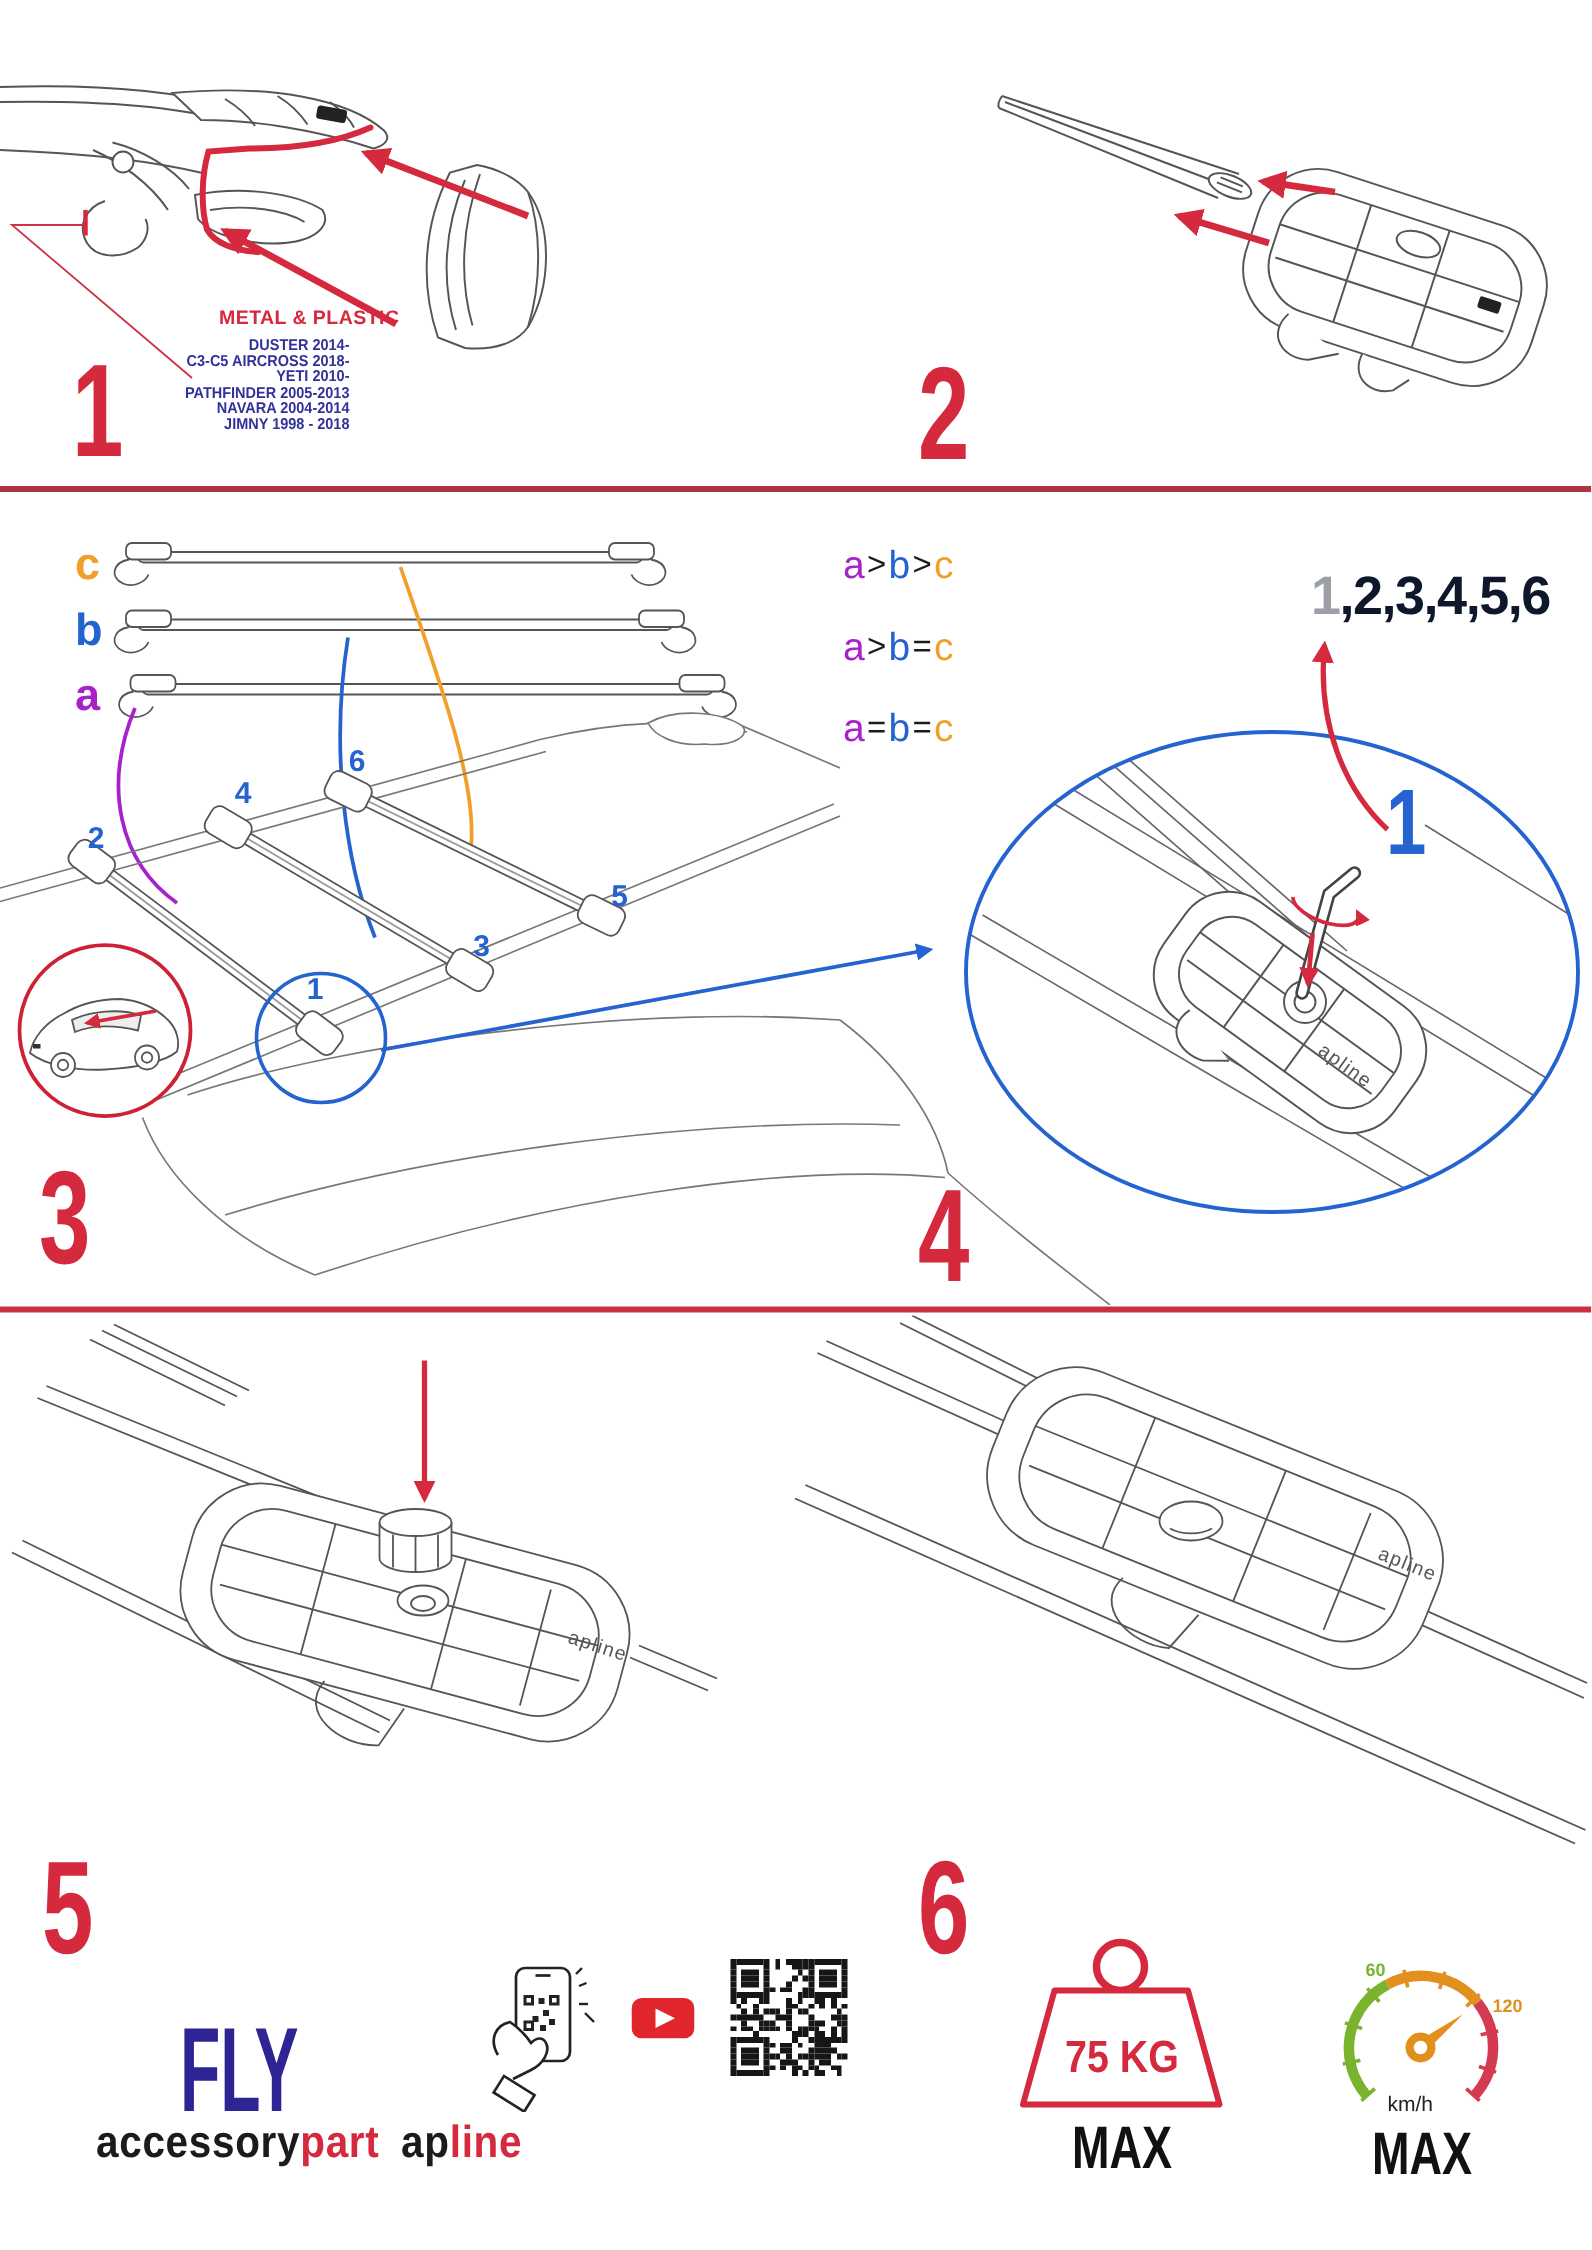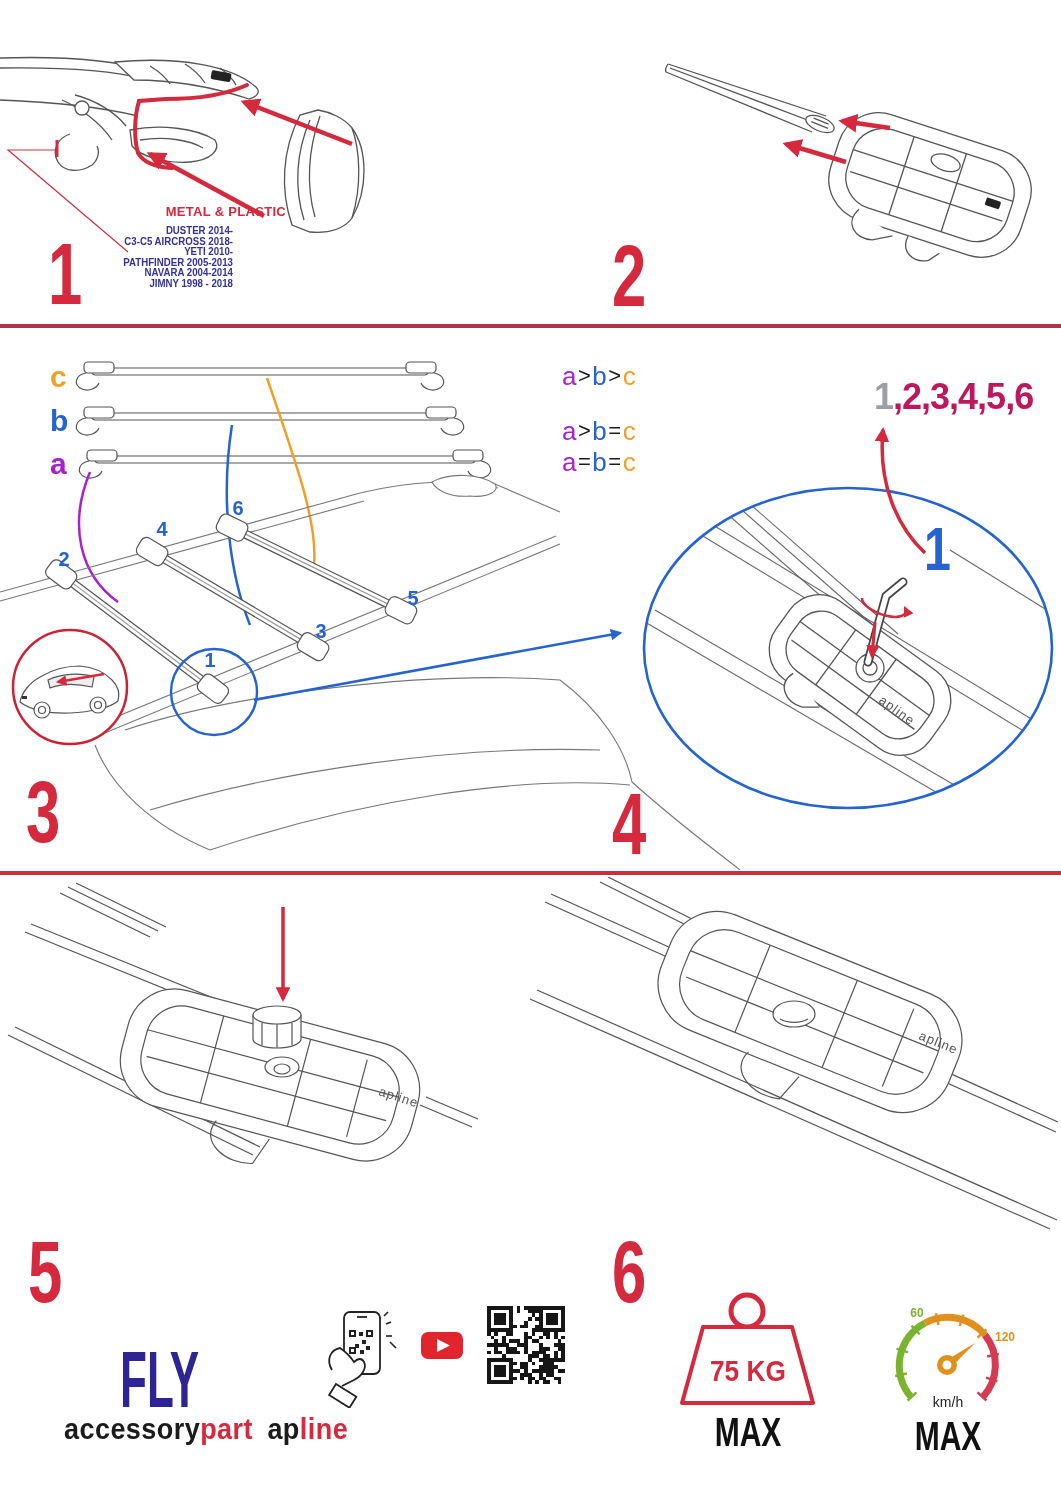--- a/index.html
+++ b/index.html
@@ -3,41 +3,41 @@
 <meta charset="utf-8">
 <style>
   html,body{margin:0;padding:0;background:#fff}
   .page{position:relative;width:1061px;height:1500px;background:#fff;overflow:hidden;
         font-family:"Liberation Sans",sans-serif;color:#222}
   .abs{position:absolute}
   svg{display:block}
   .stepnum{position:absolute;font-weight:bold;font-size:88px;line-height:1;color:#d5293d;
            transform:scaleX(.7);transform-origin:0 0;letter-spacing:-3px}
   .divider{position:absolute;left:0;width:1061px;height:4px}
-  .mat-head{position:absolute;left:146px;top:204px;width:140px;text-align:right;
+  .mat-head{position:absolute;left:146px;top:204px;width:140px;text-align:left;
             font-weight:bold;font-size:13px;color:#d5293d;letter-spacing:.3px}
   .mat-list{position:absolute;left:83px;top:225px;width:150px;text-align:right;
             font-weight:bold;font-size:10.5px;line-height:10.6px;color:#31319b;
             transform:scaleX(.92);transform-origin:100% 0}
   .blab{position:absolute;font-weight:bold;font-size:30px;line-height:1}
   .cmp{position:absolute;left:562px;font-weight:normal;font-size:26px;line-height:1;letter-spacing:.5px}
   .cmp .o{color:#1b1b1b;font-size:22px;vertical-align:2px;padding:0 1px}
   .pos{position:absolute;font-weight:bold;font-size:20px;line-height:1;color:#2563d0;transform:translate(-50%,0)}
   .seq{position:absolute;left:874px;top:379px;font-weight:bold;font-size:36px;line-height:1;letter-spacing:-1px}
   .big1{position:absolute;left:924px;top:518px;font-weight:bold;font-size:62px;line-height:1;
         color:#2563d0;transform:scaleX(.78);transform-origin:0 0}
   .fly{position:absolute;left:120px;top:1340px;font-weight:bold;font-size:80px;line-height:1;
        color:#2e2494;transform:scaleX(.55);transform-origin:0 0;letter-spacing:0}
   .wordmark{position:absolute;left:64px;top:1414px;font-weight:bold;font-size:30px;line-height:1;
             transform:scaleX(.9);transform-origin:0 0;letter-spacing:.5px}
   .wm-b{color:#1b1b1b}.wm-r{color:#d5293d}
   .wm-gap{margin-left:16px}
   .maxtxt{position:absolute;width:100px;text-align:center;font-weight:bold;font-size:40px;line-height:1;
           color:#111;transform:scaleX(.75)}
-  .kmh{position:absolute;left:925px;top:1394px;width:46px;text-align:center;font-size:14px;color:#222}
+  .kmh{position:absolute;left:925px;top:1394px;width:46px;text-align:left;font-size:14px;color:#222}
   [data-name="qr-code"]{position:absolute;left:487px;top:1306px;width:78px;height:78px;
         display:grid;grid-template-columns:repeat(21,1fr);grid-template-rows:repeat(21,1fr);background:#fff}
   [data-name="qr-code"] i{display:block}
   [data-name="qr-code"] i.on{background:#161616}
 </style>
 </head>
 <body>
 
 <div class="page" data-name="instruction-sheet">
 
@@ -255,33 +255,33 @@
   <div class="blab" style="left:50px;top:362px;color:#f0a028" data-name="bar-label-c">c</div>
   <div class="blab" style="left:50px;top:406px;color:#2563d0" data-name="bar-label-b">b</div>
   <div class="blab" style="left:50px;top:449px;color:#a822cc" data-name="bar-label-a">a</div>
 
   <div class="cmp" style="top:363px" data-name="length-rule-1">
     <span style="color:#a822cc" data-name="rule-term">a</span><span class="o" data-name="rule-op">&gt;</span><span style="color:#2563d0" data-name="rule-term">b</span><span class="o" data-name="rule-op">&gt;</span><span style="color:#f0a028" data-name="rule-term">c</span>
   </div>
   <div class="cmp" style="top:418px" data-name="length-rule-2">
     <span style="color:#a822cc" data-name="rule-term">a</span><span class="o" data-name="rule-op">&gt;</span><span style="color:#2563d0" data-name="rule-term">b</span><span class="o" data-name="rule-op">=</span><span style="color:#f0a028" data-name="rule-term">c</span>
   </div>
-  <div class="cmp" style="top:449px" data-name="length-rule-3">
+  <div class="cmp" style="top:472px" data-name="length-rule-3">
     <span style="color:#a822cc" data-name="rule-term">a</span><span class="o" data-name="rule-op">=</span><span style="color:#2563d0" data-name="rule-term">b</span><span class="o" data-name="rule-op">=</span><span style="color:#f0a028" data-name="rule-term">c</span>
   </div>
 
   <div class="pos" style="left:64px;top:549px" data-name="position-label-2">2</div>
   <div class="pos" style="left:162px;top:519px" data-name="position-label-4">4</div>
   <div class="pos" style="left:238px;top:498px" data-name="position-label-6">6</div>
   <div class="pos" style="left:210px;top:650px" data-name="position-label-1">1</div>
   <div class="pos" style="left:321px;top:621px" data-name="position-label-3">3</div>
   <div class="pos" style="left:413px;top:588px" data-name="position-label-5">5</div>
 
   <div class="seq" data-name="tightening-sequence">
-    <span style="color:#9aa0a6" data-name="sequence-first">1</span><span style="color:#be185d" data-name="sequence-rest">,2,3,4,5,6</span>
+    <span style="color:#9aa0a6" data-name="sequence-first">1</span><span style="color:#0f172a" data-name="sequence-rest">,2,3,4,5,6</span>
   </div>
   <div class="big1" data-name="tighten-first-label">1</div>
 
   <div class="stepnum" style="left:26px;top:768px" data-name="step-3-number">3</div>
   <div class="stepnum" style="left:612px;top:780px" data-name="step-4-number">4</div>
 
   <div class="divider" style="top:871px;background:#c8303e" data-name="section-divider-bottom"></div>
 
   <svg class="abs" style="left:0;top:877px" width="1061" height="623" viewBox="0 0 1061 623" data-name="step5-illustration">
     <defs>

